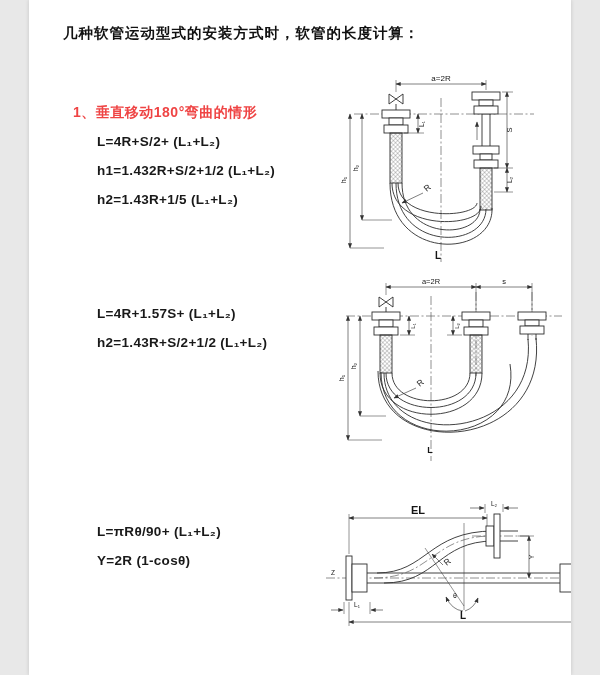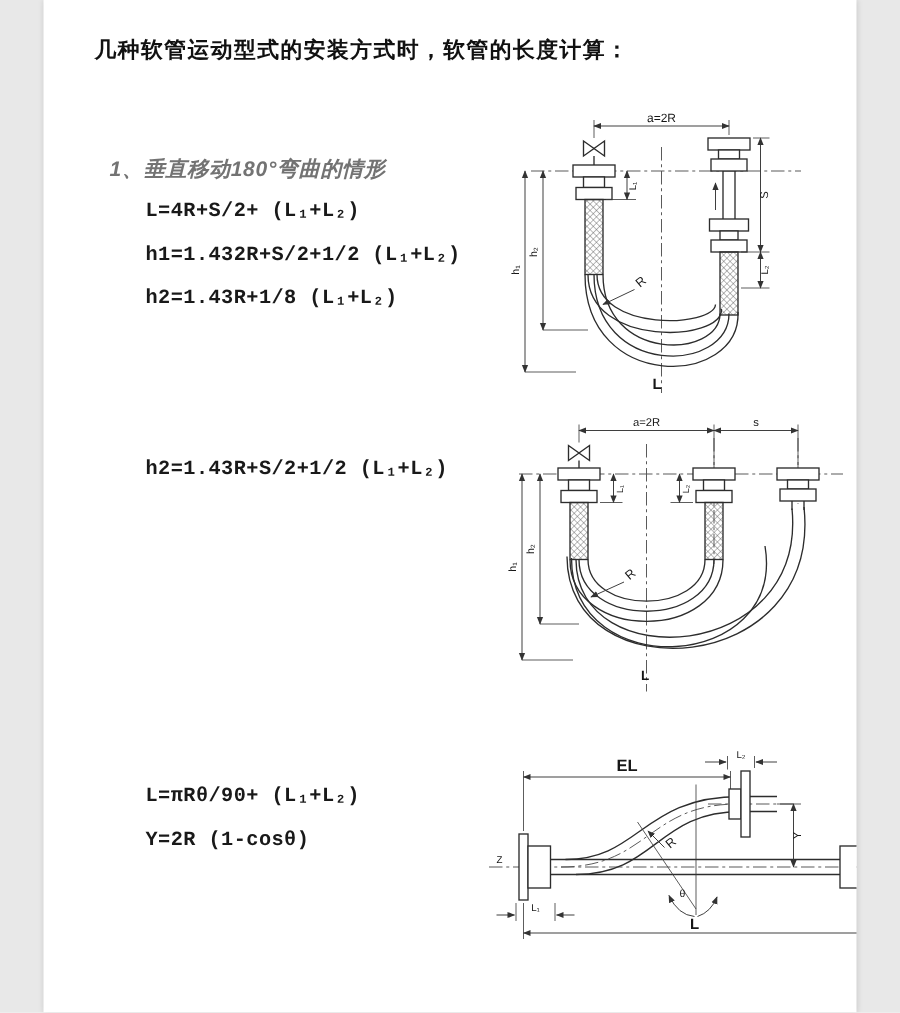--- a/index.html
+++ b/index.html
@@ -11,23 +11,23 @@
     box-shadow:0 0 4px rgba(0,0,0,.15);
   }
   .doc-title {
     position:absolute; left:34px; top:24px;
     font-size:14.5px; font-weight:bold; letter-spacing:1px; color:#111;
   }
   .section { position:absolute; left:44px; width:270px; }
   .sec-1 { top:104px; }
   .sec-2 { top:294px; }
   .sec-3 { top:512px; }
-  .sec-heading { font-size:14px; font-weight:bold; letter-spacing:.5px; color:#737373;font-style:italic; }
+  .sec-heading { font-size:14px; font-weight:bold; letter-spacing:.5px; color:#ef4444; }
   .formula { margin-left:24px; margin-top:11px; font-size:13.5px; font-weight:bold;
-             letter-spacing:.3px; color:#191919; line-height:18px; white-space:nowrap;font-family:Liberation Mono, monospace; }
+             letter-spacing:.3px; color:#191919; line-height:18px; white-space:nowrap; }
   svg.diagram { position:absolute; }
   .d1 { left:305px; top:72px; }
   .d2 { left:305px; top:276px; }
   .d3 { left:293px; top:498px; }
   svg .ln   { stroke:#2d2d2d; stroke-width:.9; fill:none; }
   svg .fit  { stroke:#2d2d2d; stroke-width:.9; fill:#ffffff; }
   svg .dim  { stroke:#3a3a3a; stroke-width:.65; fill:none; }
   svg .ext  { stroke:#3a3a3a; stroke-width:.55; fill:none; }
   svg .cen  { stroke:#555; stroke-width:.65; fill:none; stroke-dasharray:9 2.5 2 2.5; }
   svg text  { fill:#161616; font-family:"Liberation Sans","DejaVu Sans",sans-serif; }
@@ -36,24 +36,25 @@
 <body>
 
 <div class="page">
 
   <div class="doc-title">几种软管运动型式的安装方式时，软管的长度计算：</div>
 
   <div class="section sec-1">
     <div class="sec-heading">1、垂直移动180°弯曲的情形</div>
     <div class="formula">L=4R+S/2+ (L₁+L₂)</div>
     <div class="formula">h1=1.432R+S/2+1/2 (L₁+L₂)</div>
-    <div class="formula">h2=1.43R+1/8 (L₁+L₂)</div>
+    <div class="formula">h2=1.43R+1/5 (L₁+L₂)</div>
   </div>
 
   <div class="section sec-2">
+    <div class="formula">L=4R+1.57S+ (L₁+L₂)</div>
     <div class="formula">h2=1.43R+S/2+1/2 (L₁+L₂)</div>
   </div>
 
   <div class="section sec-3">
     <div class="formula">L=πRθ/90+ (L₁+L₂)</div>
     <div class="formula">Y=2R (1-cosθ)</div>
   </div>
 
   <svg class="diagram d1" width="285" height="195" viewBox="0 0 285 195">
     <defs>

